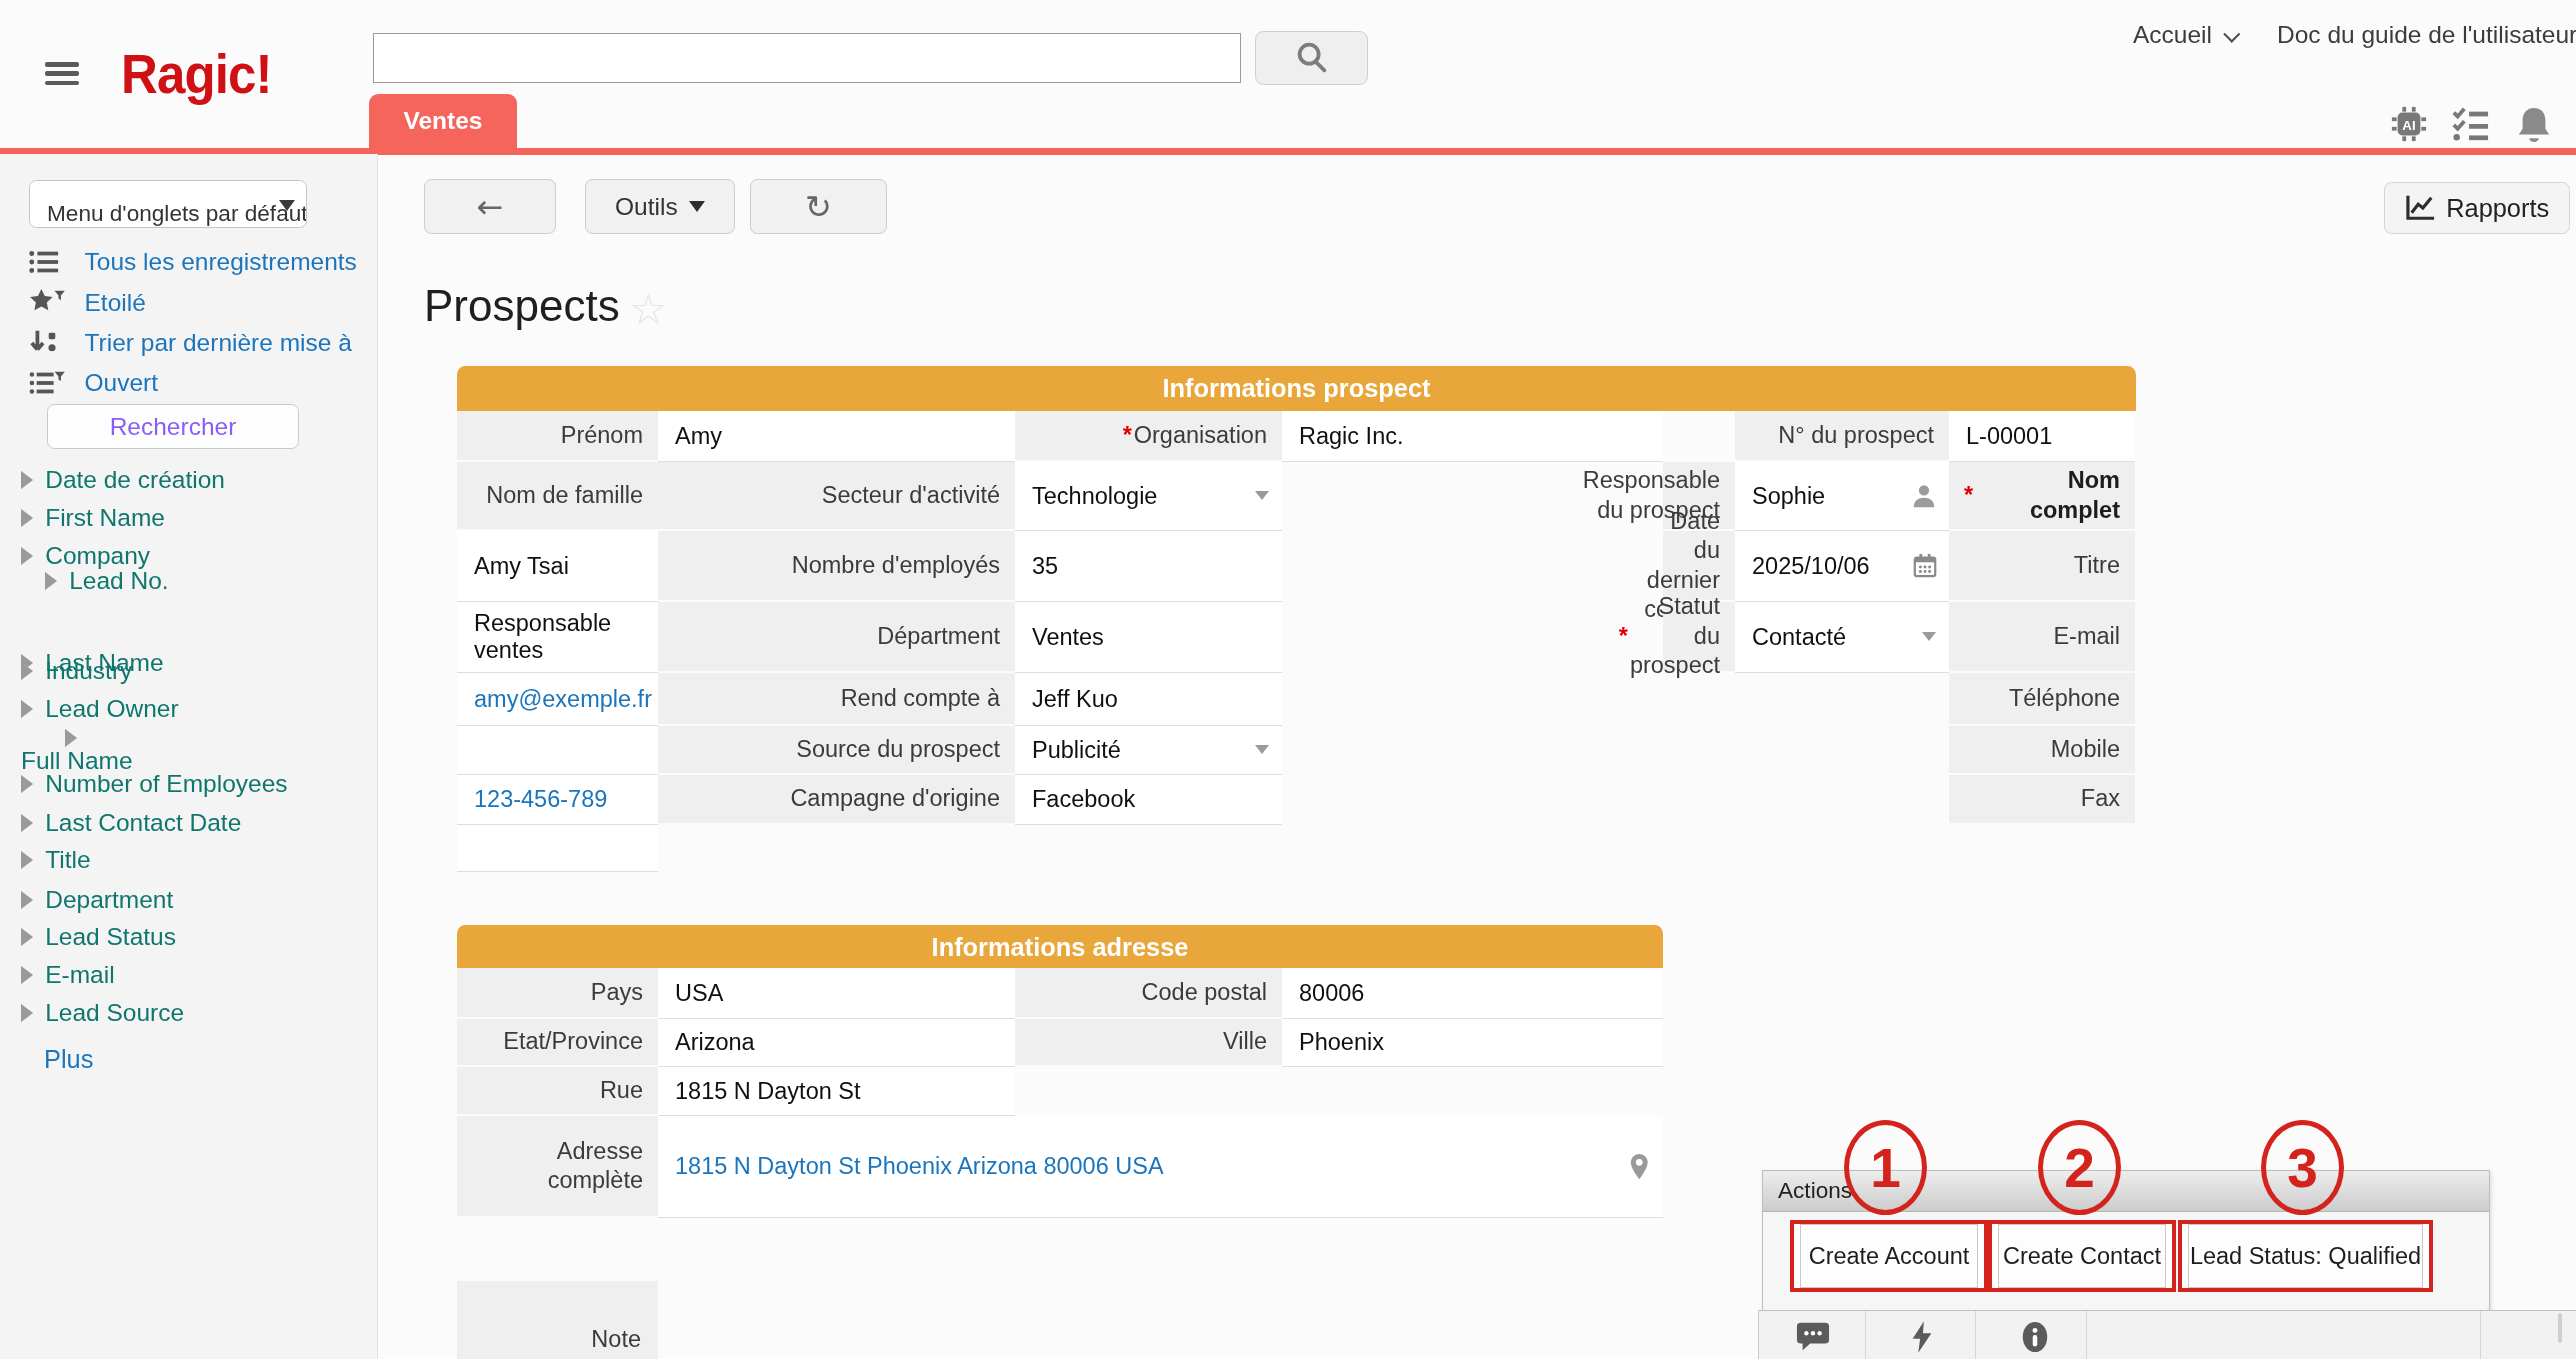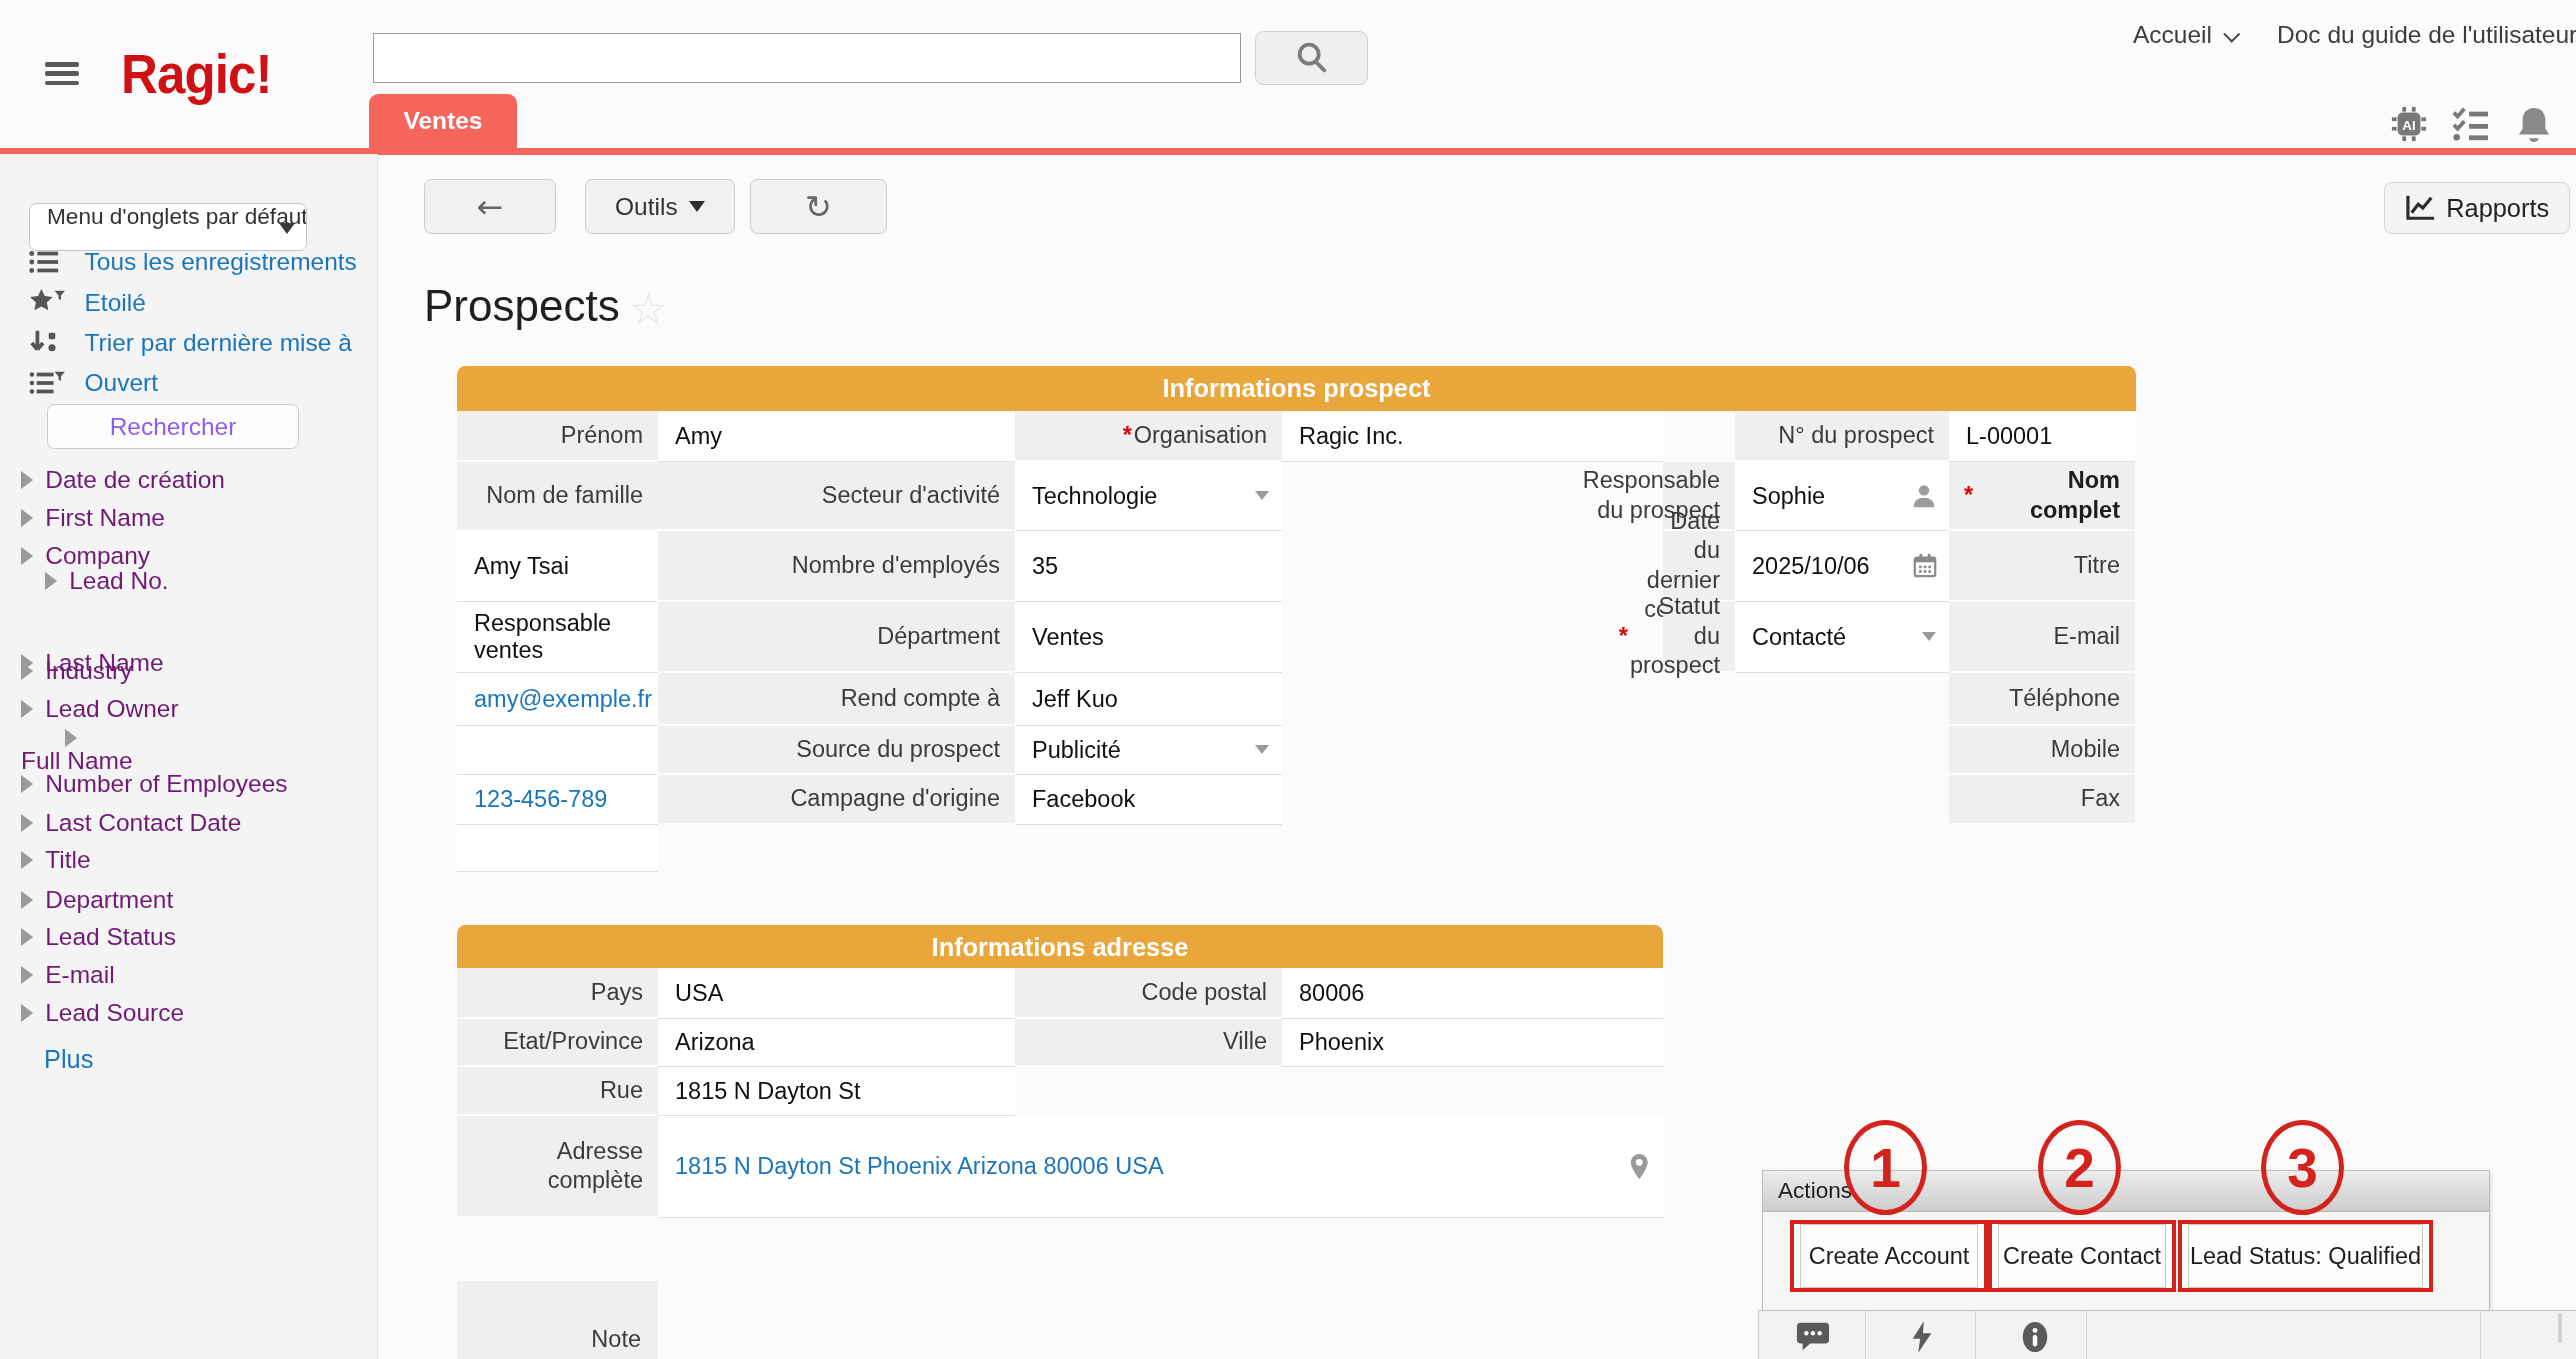--- a/index.html
+++ b/index.html
@@ -15,29 +15,29 @@
   .logo { position:absolute; left:121px; top:45px; font-size:51px; font-weight:900; color:#cf1014; letter-spacing:-0.9px; transform:scaleY(1.08); }
   .search-input { position:absolute; left:373px; top:33px; width:868px; height:50px; border:1.9px solid #9a9a9a; background:#fff; font-size:24.5px; padding:0 13px; outline:none; }
   .search-btn { position:absolute; left:1255px; top:31px; width:113px; height:54px; background:#efefef; border:1.9px solid #cfcfcf; border-radius:8.5px; display:flex; align-items:center; justify-content:center; cursor:pointer; }
   .tab { position:absolute; left:369px; top:94px; width:148px; height:54px; background:#f5655c; border-radius:9.4px 9.4px 0 0; color:#fff; font-size:24.5px; font-weight:bold; display:flex; align-items:center; justify-content:center; cursor:pointer; }
   .nav-link { position:absolute; top:21px; font-size:24.5px; color:#3c3c3c; cursor:pointer; white-space:nowrap; }
   .chev { display:inline-block; width:12.2px; height:12.2px; border-right:2.8px solid #4a4a4a; border-bottom:2.8px solid #4a4a4a; transform:rotate(45deg) translateY(-3.8px); margin-left:11.3px; }
   .top-icons { position:absolute; top:105px; cursor:pointer; }
 
   
   .sidebar { position:absolute; left:0; top:154px; width:378px; height:1205px; background:#f4f4f4; border-right:0.9px solid #e2e2e2; }
-  .menu-select { position:absolute; left:29px; top:26px; width:278px; height:48px; background:#fff; border:1.9px solid #c4c4c4; border-radius:7.5px; font-size:22.6px; color:#333; display:flex; align-items:flex-start; padding:0 7.5px 0 17px; cursor:pointer; white-space:nowrap; overflow:hidden;margin-top:23px; }
+  .menu-select { position:absolute; left:29px; top:26px; width:278px; height:48px; background:#fff; border:1.9px solid #c4c4c4; border-radius:7.5px; font-size:22.6px; color:#333; display:flex; align-items:flex-end; padding:0 7.5px 0 17px; cursor:pointer; white-space:nowrap; overflow:hidden; }
   .menu-select .sel-caret { position:absolute; right:11.3px; top:19px; width:0; height:0; border-left:8.5px solid transparent; border-right:8.5px solid transparent; border-top:11.3px solid #3a3a3a; }
   .side-link { position:absolute; left:28px; height:36px; display:flex; align-items:center; cursor:pointer; }
   .side-link .lbl { color:#1b75bc; font-size:24.5px; margin-left:24.5px; white-space:nowrap; max-width:271px; overflow:hidden; }
   .side-ic { width:32px; height:32px; flex:0 0 32px; }
   .search-side-btn { position:absolute; left:47px; top:250px; width:252px; height:45px; background:#fdfdfd; border:1.9px solid #c9c9c9; border-radius:7.5px; font-size:24.5px; color:#8b5cf6; display:flex; align-items:center; justify-content:center; cursor:pointer; }
   .filter-item { position:absolute; left:21px; height:34px; display:flex; align-items:center; cursor:pointer; }
   .filter-item .tri { width:0; height:0; border-top:9.4px solid transparent; border-bottom:9.4px solid transparent; border-left:12.2px solid #9a9a9a; margin-right:12.2px; filter:drop-shadow(0.9px 0.9px 0 #d0d0d0); }
-  .filter-item .flbl { font-size:24.5px; color:#701a75; white-space:nowrap; }
+  .filter-item .flbl { font-size:24.5px; color:#0f766e; white-space:nowrap; }
   .plus-link { position:absolute; left:44px; font-size:25.4px; color:#1b75bc; cursor:pointer; }
 
   
   .tbtn { position:absolute; top:179px; height:55px; background:#f1f1f1; border:1.9px solid #cccccc; border-radius:7.5px; display:flex; align-items:center; justify-content:center; font-size:24.5px; color:#333; cursor:pointer; }
   .tbtn .glyph { font-family:"DejaVu Sans", sans-serif; color:#666; font-size:32px; line-height:1; }
   .caret-solid { width:0; height:0; border-left:8.5px solid transparent; border-right:8.5px solid transparent; border-top:11.3px solid #2d2d2d; margin-left:11.3px; }
   .rapports-btn { position:absolute; left:2384px; top:182px; width:186px; height:52px; background:#f4f4f4; border:1.9px solid #d4d4d4; border-radius:7.5px; display:flex; align-items:center; justify-content:center; font-size:25.4px; color:#222; cursor:pointer; }
 
   .page-title { position:absolute; left:424px; top:281px; font-size:44px; color:#1f1f1f; }
   .fav-star { position:absolute; left:629px; top:284px; font-size:43px; color:#e5e5e5; cursor:pointer; font-family:"DejaVu Sans", sans-serif; }

